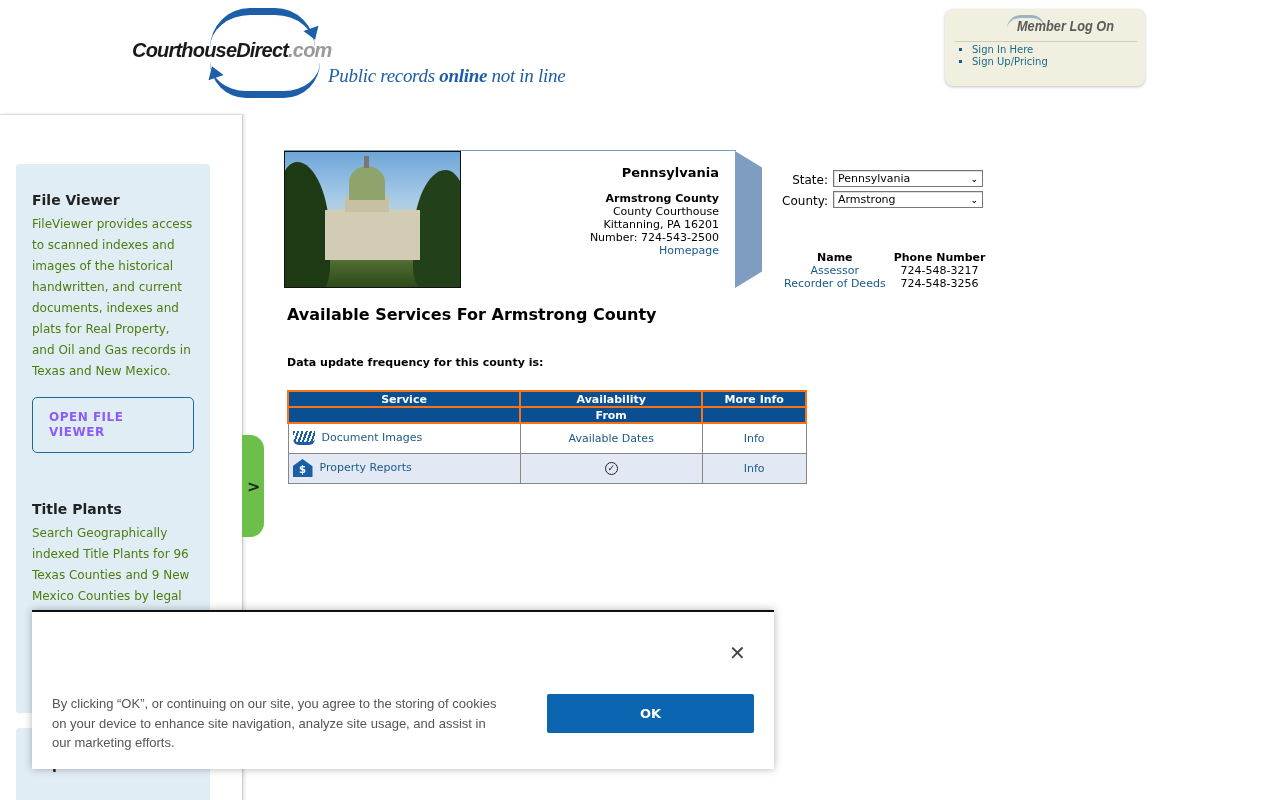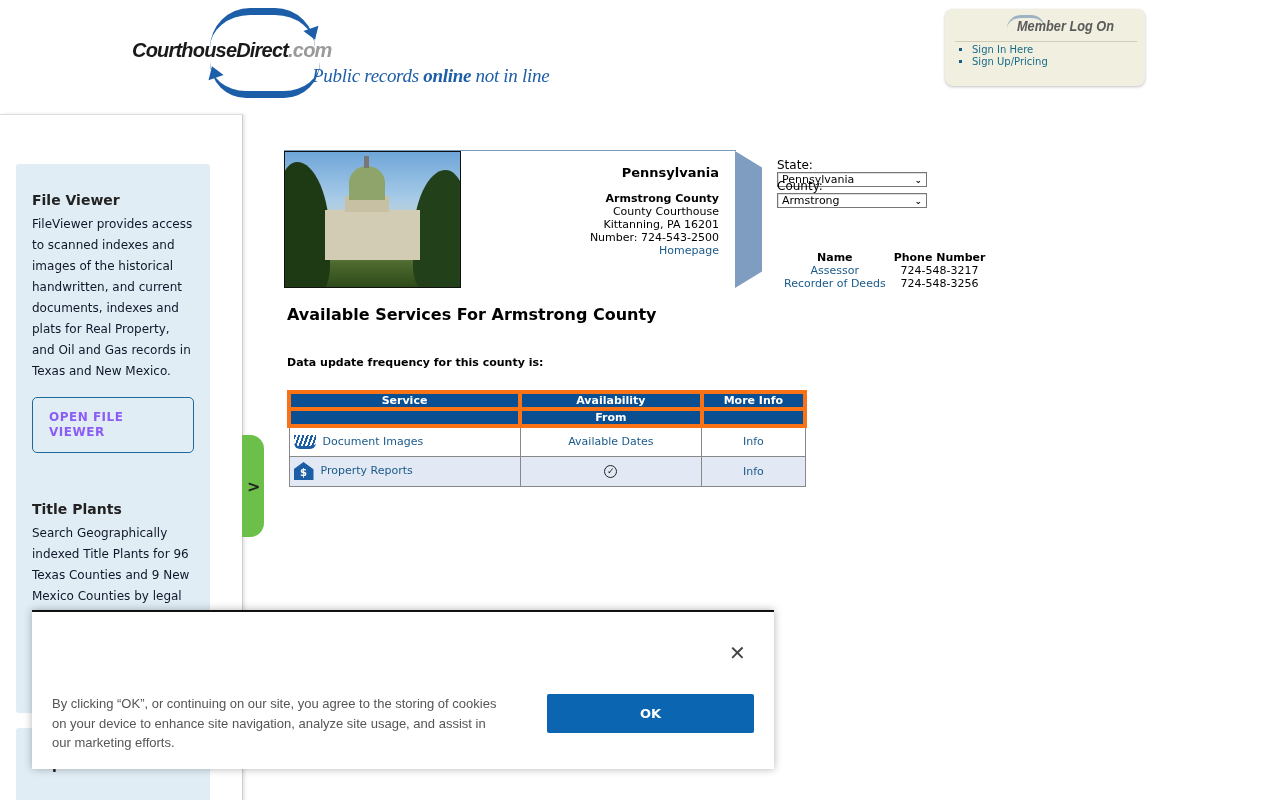--- a/index.html
+++ b/index.html
@@ -7,37 +7,37 @@
   body { position: relative; }
 
   
   .logo { position: absolute; left: 130px; top: 6px; width: 450px; height: 95px; }
   .logo .arc-top { position: absolute; left: 80px; top: 2px; width: 105px; height: 40px; border-top: 7px solid #1d5ea8; border-radius: 55px 55px 0 0; }
   .logo .arc-bot { position: absolute; left: 80px; top: 56px; width: 110px; height: 36px; border-bottom: 7px solid #1d5ea8; border-radius: 0 0 55px 55px; }
   .logo .arrow-top { position: absolute; left: 175px; top: 22px; width: 0; height: 0; border-left: 8px solid transparent; border-right: 8px solid transparent; border-top: 12px solid #1d5ea8; transform: rotate(-20deg); }
   .logo .arrow-bot { position: absolute; left: 76px; top: 60px; width: 0; height: 0; border-left: 8px solid transparent; border-right: 8px solid transparent; border-bottom: 12px solid #1d5ea8; transform: rotate(-20deg); }
   .logo .brand { position: absolute; left: 2px; top: 33px; font-family: "Liberation Sans", sans-serif; font-weight: bold; font-style: italic; font-size: 20px; letter-spacing: -0.8px; color: #1a1a1a; white-space: nowrap; }
   .logo .brand .dotcom { color: #9a9a9a; }
-  .logo .tagline { position: absolute; left: 182px; top: 59px; font-family: "Liberation Serif", serif; font-style: italic; font-size: 19px; color: #1d5ea8; white-space: nowrap; letter-spacing: -0.3px; }
+  .logo .tagline { position: absolute; left: 198px; top: 59px; font-family: "Liberation Serif", serif; font-style: italic; font-size: 19px; color: #1d5ea8; white-space: nowrap; letter-spacing: -0.3px; }
   .logo .tagline b { font-weight: bold; }
 
   
   .member { position: absolute; left: 945px; top: 9px; width: 200px; height: 77px; background: #f0efe0; border-radius: 8px; box-shadow: 0 1px 3px rgba(0,0,0,0.25); }
   .member .title { position: absolute; left: 72px; top: 8px; font-family: "Liberation Sans", sans-serif; font-style: italic; font-weight: bold; font-size: 15px; color: #5a5a5a; transform: scaleX(0.85); transform-origin: left; }
   .member .swoosh { position: absolute; left: 62px; top: 6px; width: 38px; height: 14px; border-top: 3px solid #9cb3c4; border-radius: 30px 30px 0 0; }
   .member hr { position: absolute; left: 10px; top: 32px; width: 182px; border: 0; border-top: 1px solid #cfcdb8; }
   .member ul { position: absolute; left: 27px; top: 35px; list-style: square; font-size: 10px; line-height: 12px; }
   .member li { color: #1a5b8a; }
   .member li span { color: #1a6b8a; }
 
   
   .sidebar { position: absolute; left: 0; top: 114px; width: 243px; height: 700px; background: #fff; border-top: 1px solid #ddd; border-right: 1px solid #ccc; box-shadow: 2px 0 3px rgba(0,0,0,0.1); }
   .card { position: absolute; left: 16px; width: 194px; background: #e1edf5; border-radius: 3px; padding: 0 16px; }
   .card h3 { font-size: 14px; font-weight: bold; color: #222; font-family: "DejaVu Sans", sans-serif; }
-  .card p { font-size: 12px; line-height: 21px; color: #0f172a; }
+  .card p { font-size: 12px; line-height: 21px; color: #4d7c0f; }
   .card1 { top: 25px; height: 316px; margin-top: 24px; }
   .card1 h3 { margin-top: 28px; margin-bottom: 6px; }
   .card2 { top: 358px; height: 240px; }
   .card2 h3 { margin-top: 28px; margin-bottom: 6px; }
   .card3 { top: 613px; height: 100px; }
   .card3 h3 { margin-top: 28px; }
   .btn-outline { display: block; margin-top: 15px; width: 162px; height: 56px; border: 1px solid #1c6a9a; border-radius: 5px; background: transparent; color: #8b5cf6; font-weight: bold; font-size: 12px; text-align: left; padding: 8px 16px; line-height: 15px; letter-spacing: 0.5px; font-family: "DejaVu Sans", sans-serif; }
 
   .green-tab { position: absolute; left: 242px; top: 435px; width: 22px; height: 102px; background: #6cc04a; border-radius: 0 14px 14px 0; }
   .green-tab span { position: absolute; left: 5px; top: 42px; font-size: 16px; font-weight: bold; color: #222; }
@@ -53,35 +53,35 @@
   .photo .bldg { position: absolute; left: 40px; top: 58px; width: 95px; height: 50px; background: #d3ccb5; }
   .photo .lantern { position: absolute; left: 79px; top: 4px; width: 5px; height: 12px; background: #777; }
   .banner .info { position: absolute; right: 17px; top: 15px; text-align: right; font-size: 11px; line-height: 13px; }
   .banner .state { font-weight: bold; font-size: 13px; margin-bottom: 13px; }
   .banner .county { font-weight: bold; }
   .banner .home { color: #1a5a8a; }
   .banner .flap { position: absolute; left: 451px; top: 0; width: 27px; height: 137px; background: #7f9cc1; clip-path: polygon(0 0, 100% 12%, 100% 88%, 0 100%); }
 
   
   .selects { position: absolute; left: 777px; top: 166px; font-size: 12px; }
-  .sel-row { display: flex; align-items: flex-start; justify-content: flex-end; height: 21px; width: 206px; flex-direction: column; }
+  .sel-row { display: flex; align-items: flex-end; justify-content: flex-end; height: 21px; width: 206px; }
   .sel-row label { margin-right: 5px; }
   .sel { width: 150px; height: 17px; border: 1px solid #777; font-size: 11px; padding: 0 4px; display: flex; align-items: center; justify-content: space-between; background: #fff; box-shadow: inset 1px 1px 0 #ddd; }
   .sel .chev { font-size: 9px; font-weight: bold; }
   .contacts { position: absolute; left: 780px; top: 220px; font-size: 11px; line-height: 13px; }
   .contacts table { border-collapse: collapse; margin-top: 31px; }
   .contacts th { font-weight: bold; padding: 0 4px; }
   .contacts td { text-align: center; padding: 0 4px; }
   .contacts td.name { color: #1a5a8a; }
 
   
   .svc-title { position: absolute; left: 287px; top: 305px; font-size: 16px; font-weight: bold; }
   .freq { position: absolute; left: 287px; top: 356px; font-size: 11px; font-weight: bold; }
   .svc-table { position: absolute; left: 287px; top: 390px; width: 520px; border-collapse: collapse; font-size: 11px; }
-  .svc-table th { background: #0b4f93; color: #fff; font-weight: bold; height: 16px; border: 4px solid #f97316; }
+  .svc-table th { background: #0b4f93; color: #fff; font-weight: bold; height: 16px; border: 2px solid #f97316; }
   .svc-table td { border: 1px solid #888; height: 30px; }
   .svc-table tr.row1 td { background: #fff; }
   .svc-table tr.row2 td { background: #e2e9f4; }
   .svc-table td.svc { padding-left: 4px; color: #1a5a8a; }
   .svc-table td.center { text-align: center; color: #1a5a8a; }
   .svc-icon { display: inline-block; vertical-align: middle; margin-right: 7px; }
   .doc-icon { width: 22px; height: 14px; background: repeating-linear-gradient(110deg, #1b5ea6 0 2px, #fff 2px 4px); border-radius: 0 0 6px 6px; border-bottom: 3px solid #1b5ea6; }
   .house-icon { width: 20px; height: 18px; background: #1b5ea6; clip-path: polygon(50% 0, 100% 40%, 100% 100%, 0 100%, 0 40%); color: #fff; font-size: 10px; font-weight: bold; text-align: center; line-height: 22px; }
   .check { display: inline-block; width: 13px; height: 13px; border: 1.5px solid #222; border-radius: 50%; font-size: 9px; line-height: 11px; text-align: center; color: #222; }
 

